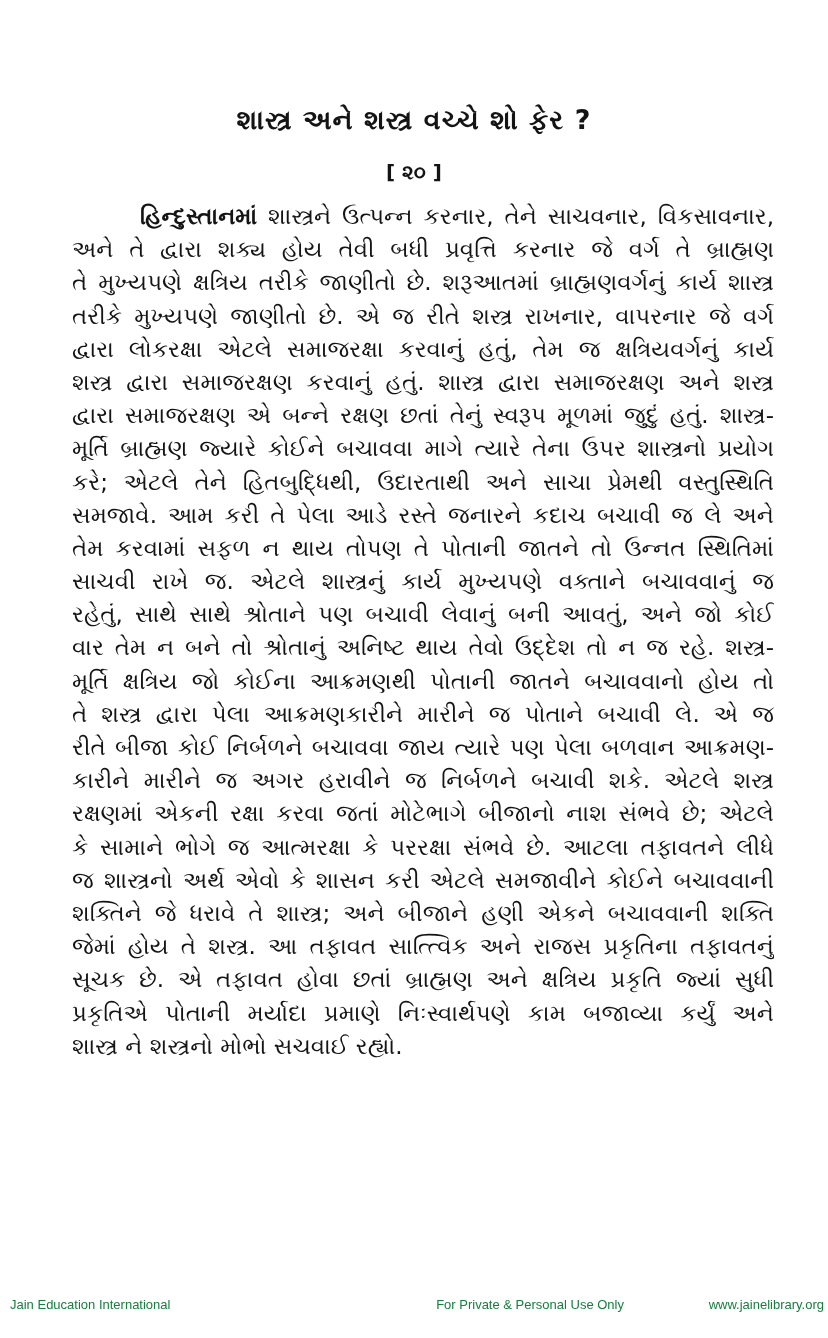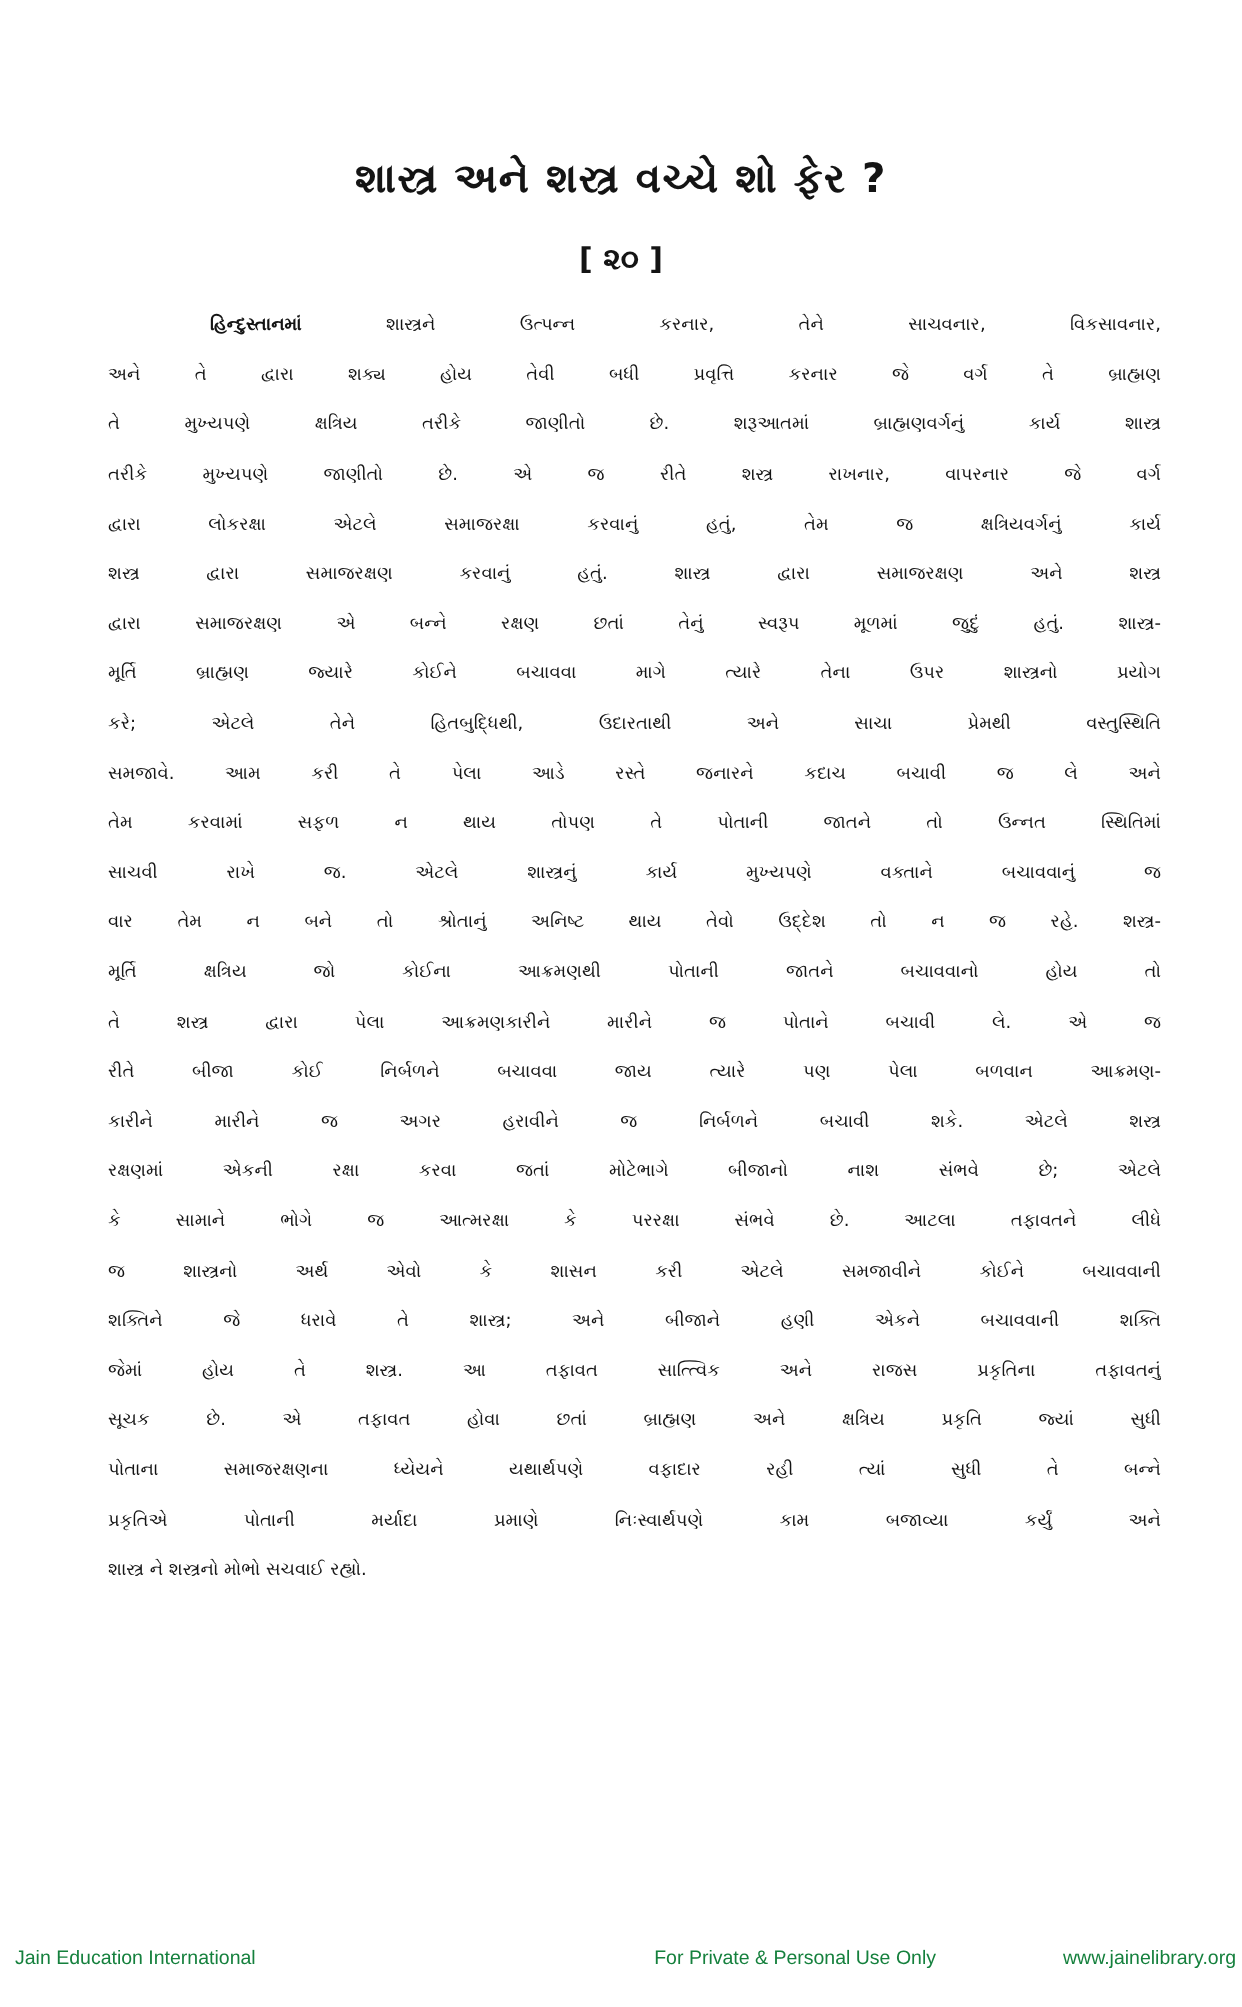--- a/index.html
+++ b/index.html
@@ -4,21 +4,21 @@
 <style>
   html, body { margin: 0; padding: 0; background: #ffffff; }
   body { width: 828px; height: 1338px; position: relative; overflow: hidden;
          font-family: "DejaVu Sans", sans-serif; color: #141414; }
   .page { position: absolute; left: 0; top: 0; width: 828px; height: 1182px; }
   .title { position: absolute; top: 104px; left: 0; width: 828px; text-align: center;
            font-size: 27px; font-weight: bold; letter-spacing: 1px; }
   .chapter { position: absolute; top: 160px; left: 0; width: 828px; text-align: center;
              font-size: 20px; font-weight: bold; }
   .body-text { position: absolute; top: 200px; left: 72px; width: 702px; }
-  .line { height: 33.2px; line-height: 33.2px; font-size: 12px; white-space: nowrap;
+  .line { height: 33.2px; line-height: 33.2px; font-size: 23px; white-space: nowrap;
           overflow: hidden; text-align: justify; text-align-last: justify; }
   .line.last { text-align-last: left; }
   .line.first { text-indent: 68px; }
   .lead { font-weight: bold; }
   .footer { position: absolute; top: 1297px; left: 0; width: 828px; height: 20px;
             font-family: Liberation Sans, sans-serif; font-size: 13px; color: #15803d; }
   .footer span { position: absolute; top: 0; }
   .f-left { left: 10px; }
   .f-center { left: 204px; width: 420px; text-align: right; }
   .f-right { right: 4px; }
@@ -36,32 +36,32 @@
     <div class="line">તે મુખ્યપણે ક્ષત્રિય તરીકે જાણીતો છે. શરૂઆતમાં બ્રાહ્મણવર્ગનું કાર્ય શાસ્ત્ર</div>
     <div class="line">તરીકે મુખ્યપણે જાણીતો છે. એ જ રીતે શસ્ત્ર રાખનાર, વાપરનાર જે વર્ગ</div>
     <div class="line">દ્વારા લોકરક્ષા એટલે સમાજરક્ષા કરવાનું હતું, તેમ જ ક્ષત્રિયવર્ગનું કાર્ય</div>
     <div class="line">શસ્ત્ર દ્વારા સમાજરક્ષણ કરવાનું હતું. શાસ્ત્ર દ્વારા સમાજરક્ષણ અને શસ્ત્ર</div>
     <div class="line">દ્વારા સમાજરક્ષણ એ બન્ને રક્ષણ છતાં તેનું સ્વરૂપ મૂળમાં જુદું હતું. શાસ્ત્ર-</div>
     <div class="line">મૂર્તિ બ્રાહ્મણ જ્યારે કોઈને બચાવવા માગે ત્યારે તેના ઉપર શાસ્ત્રનો પ્રયોગ</div>
     <div class="line">કરે; એટલે તેને હિતબુદ્ધિથી, ઉદારતાથી અને સાચા પ્રેમથી વસ્તુસ્થિતિ</div>
     <div class="line">સમજાવે. આમ કરી તે પેલા આડે રસ્તે જનારને કદાચ બચાવી જ લે અને</div>
     <div class="line">તેમ કરવામાં સફળ ન થાય તોપણ તે પોતાની જાતને તો ઉન્નત સ્થિતિમાં</div>
     <div class="line">સાચવી રાખે જ. એટલે શાસ્ત્રનું કાર્ય મુખ્યપણે વક્તાને બચાવવાનું જ</div>
+    <div class="line">રહેતું, સાથે સાથે શ્રોતાને પણ બચાવી લેવાનું બની આવતું, અને જો કોઈ</div>
     <div class="line">વાર તેમ ન બને તો શ્રોતાનું અનિષ્ટ થાય તેવો ઉદ્દેશ તો ન જ રહે. શસ્ત્ર-</div>
     <div class="line">મૂર્તિ ક્ષત્રિય જો કોઈના આક્રમણથી પોતાની જાતને બચાવવાનો હોય તો</div>
     <div class="line">તે શસ્ત્ર દ્વારા પેલા આક્રમણકારીને મારીને જ પોતાને બચાવી લે. એ જ</div>
     <div class="line">રીતે બીજા કોઈ નિર્બળને બચાવવા જાય ત્યારે પણ પેલા બળવાન આક્રમણ-</div>
     <div class="line">કારીને મારીને જ અગર હરાવીને જ નિર્બળને બચાવી શકે. એટલે શસ્ત્ર</div>
     <div class="line">રક્ષણમાં એકની રક્ષા કરવા જતાં મોટેભાગે બીજાનો નાશ સંભવે છે; એટલે</div>
     <div class="line">કે સામાને ભોગે જ આત્મરક્ષા કે પરરક્ષા સંભવે છે. આટલા તફાવતને લીધે</div>
     <div class="line">જ શાસ્ત્રનો અર્થ એવો કે શાસન કરી એટલે સમજાવીને કોઈને બચાવવાની</div>
     <div class="line">શક્તિને જે ધરાવે તે શાસ્ત્ર; અને બીજાને હણી એકને બચાવવાની શક્તિ</div>
     <div class="line">જેમાં હોય તે શસ્ત્ર. આ તફાવત સાત્ત્વિક અને રાજસ પ્રકૃતિના તફાવતનું</div>
     <div class="line">સૂચક છે. એ તફાવત હોવા છતાં બ્રાહ્મણ અને ક્ષત્રિય પ્રકૃતિ જ્યાં સુધી</div>
-    <div class="line">પોતાના સમાજરક્ષણના ધ્યેયને યથાર્થપણે વફાદાર રહી ત્યાં સુધી તે બન્ને</div>
     <div class="line">પ્રકૃતિએ પોતાની મર્યાદા પ્રમાણે નિઃસ્વાર્થપણે કામ બજાવ્યા કર્યું અને</div>
     <div class="line last">શાસ્ત્ર ને શસ્ત્રનો મોભો સચવાઈ રહ્યો.</div>
   </div>
 
   <div class="footer">
     <span class="f-left">Jain Education International</span>
     <span class="f-center">For Private &amp; Personal Use Only</span>
     <span class="f-right">www.jainelibrary.org</span>
   </div>
 </div>

